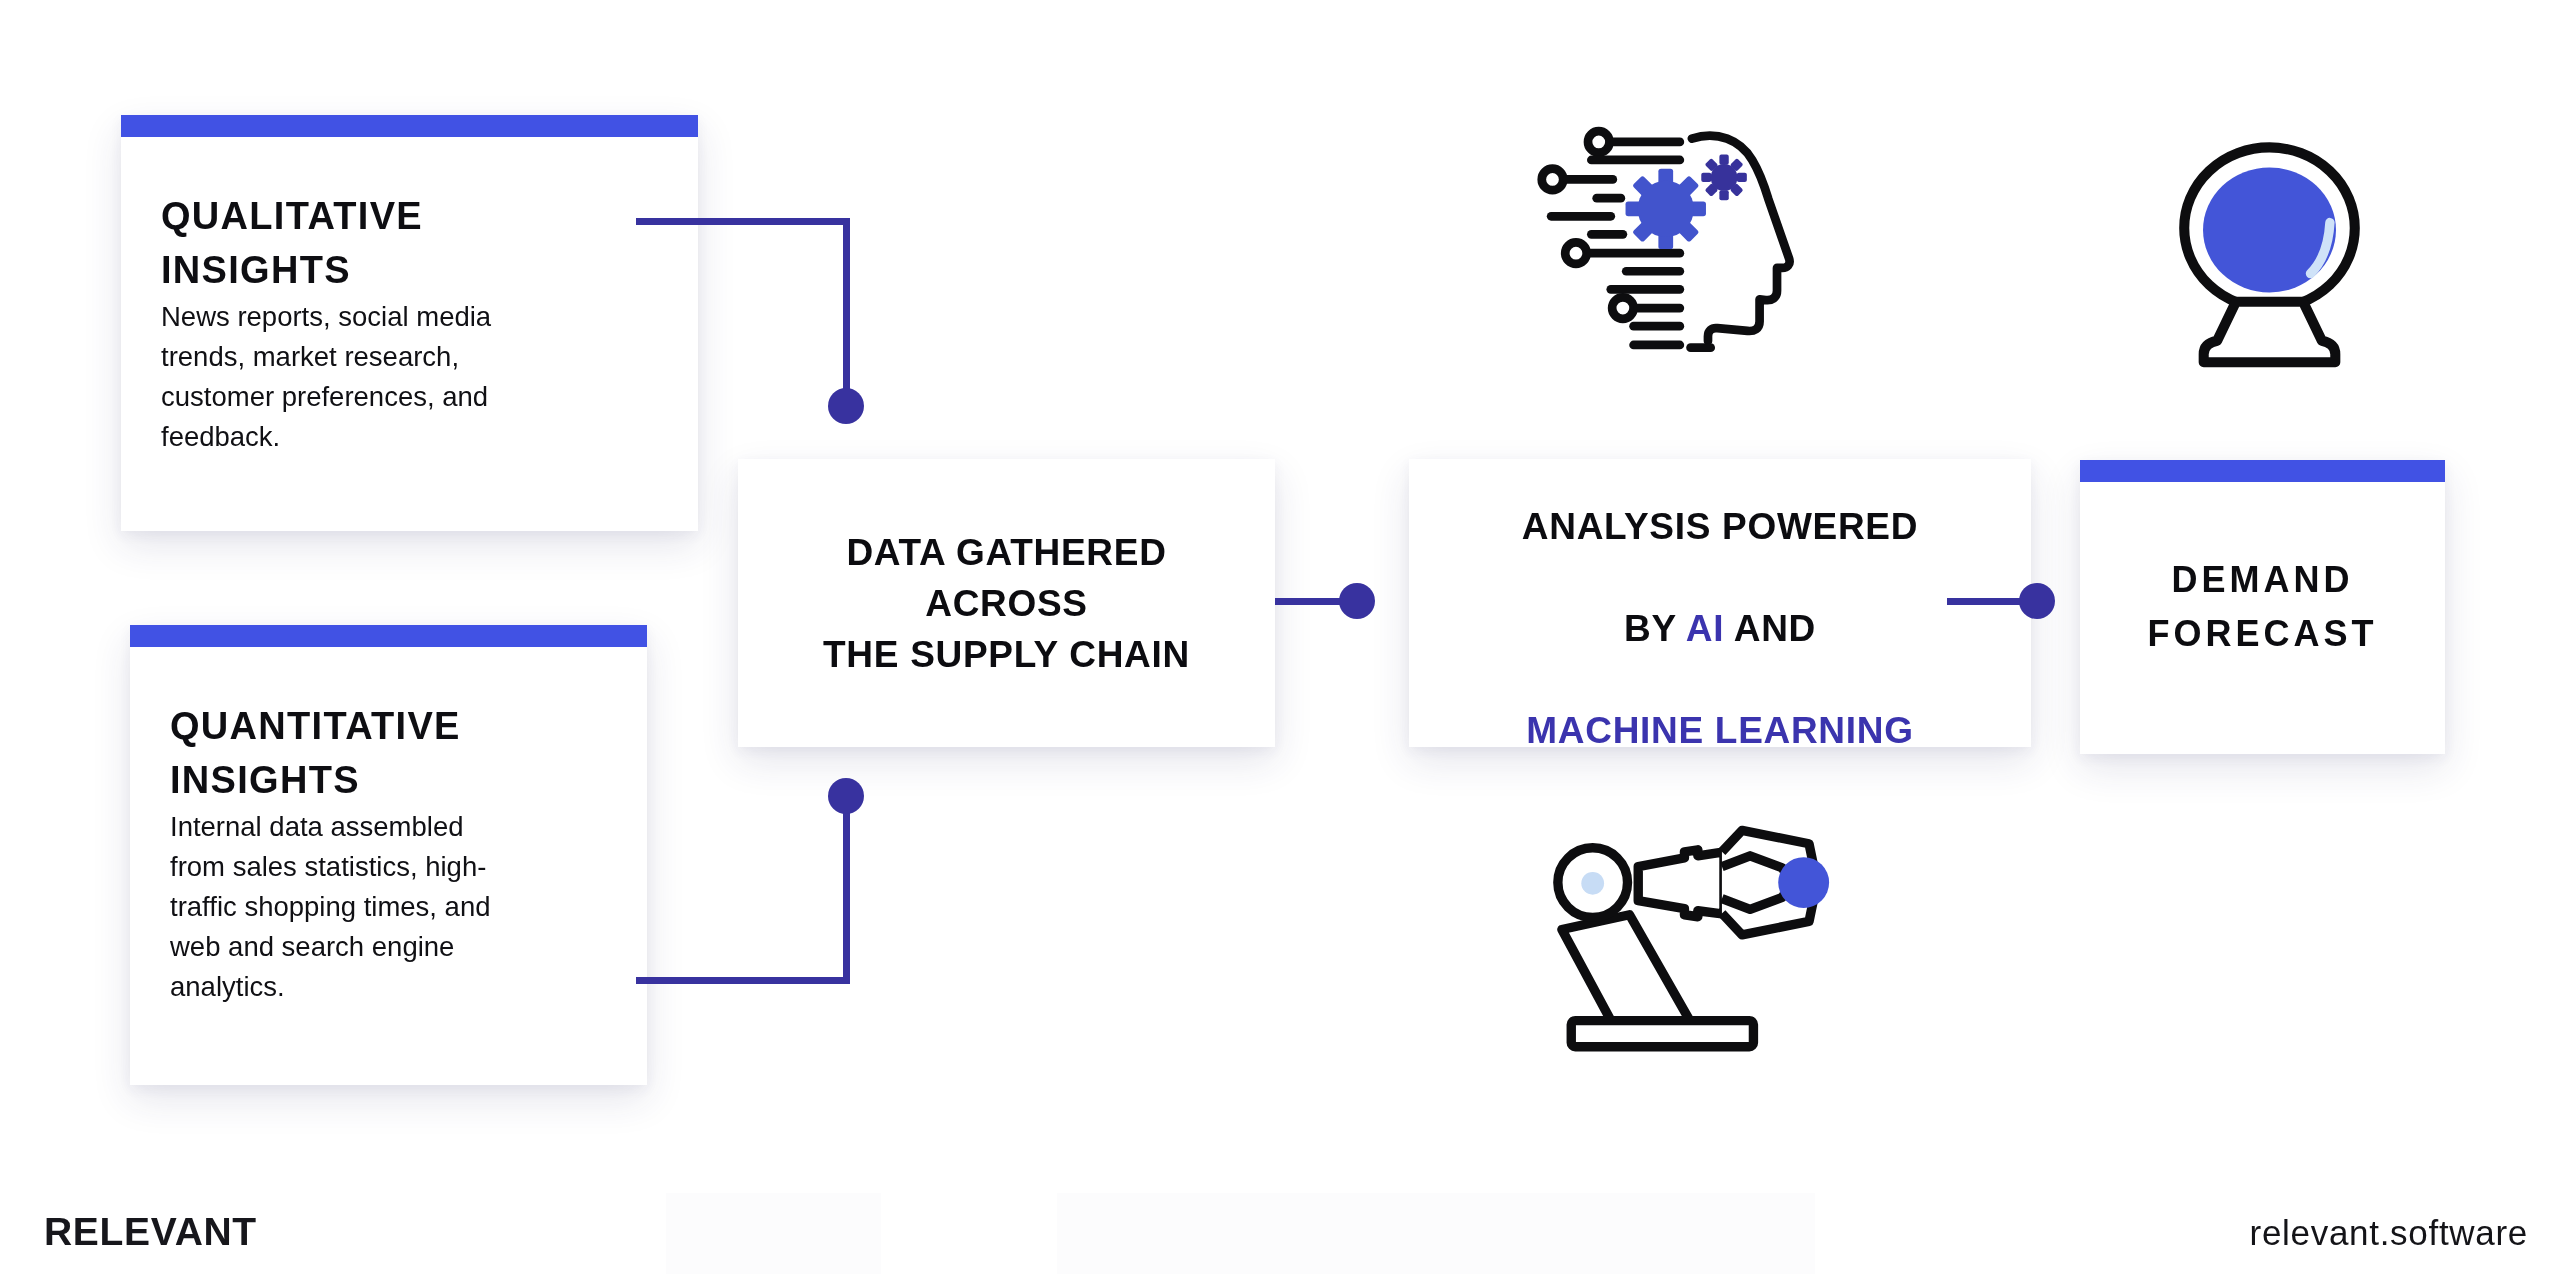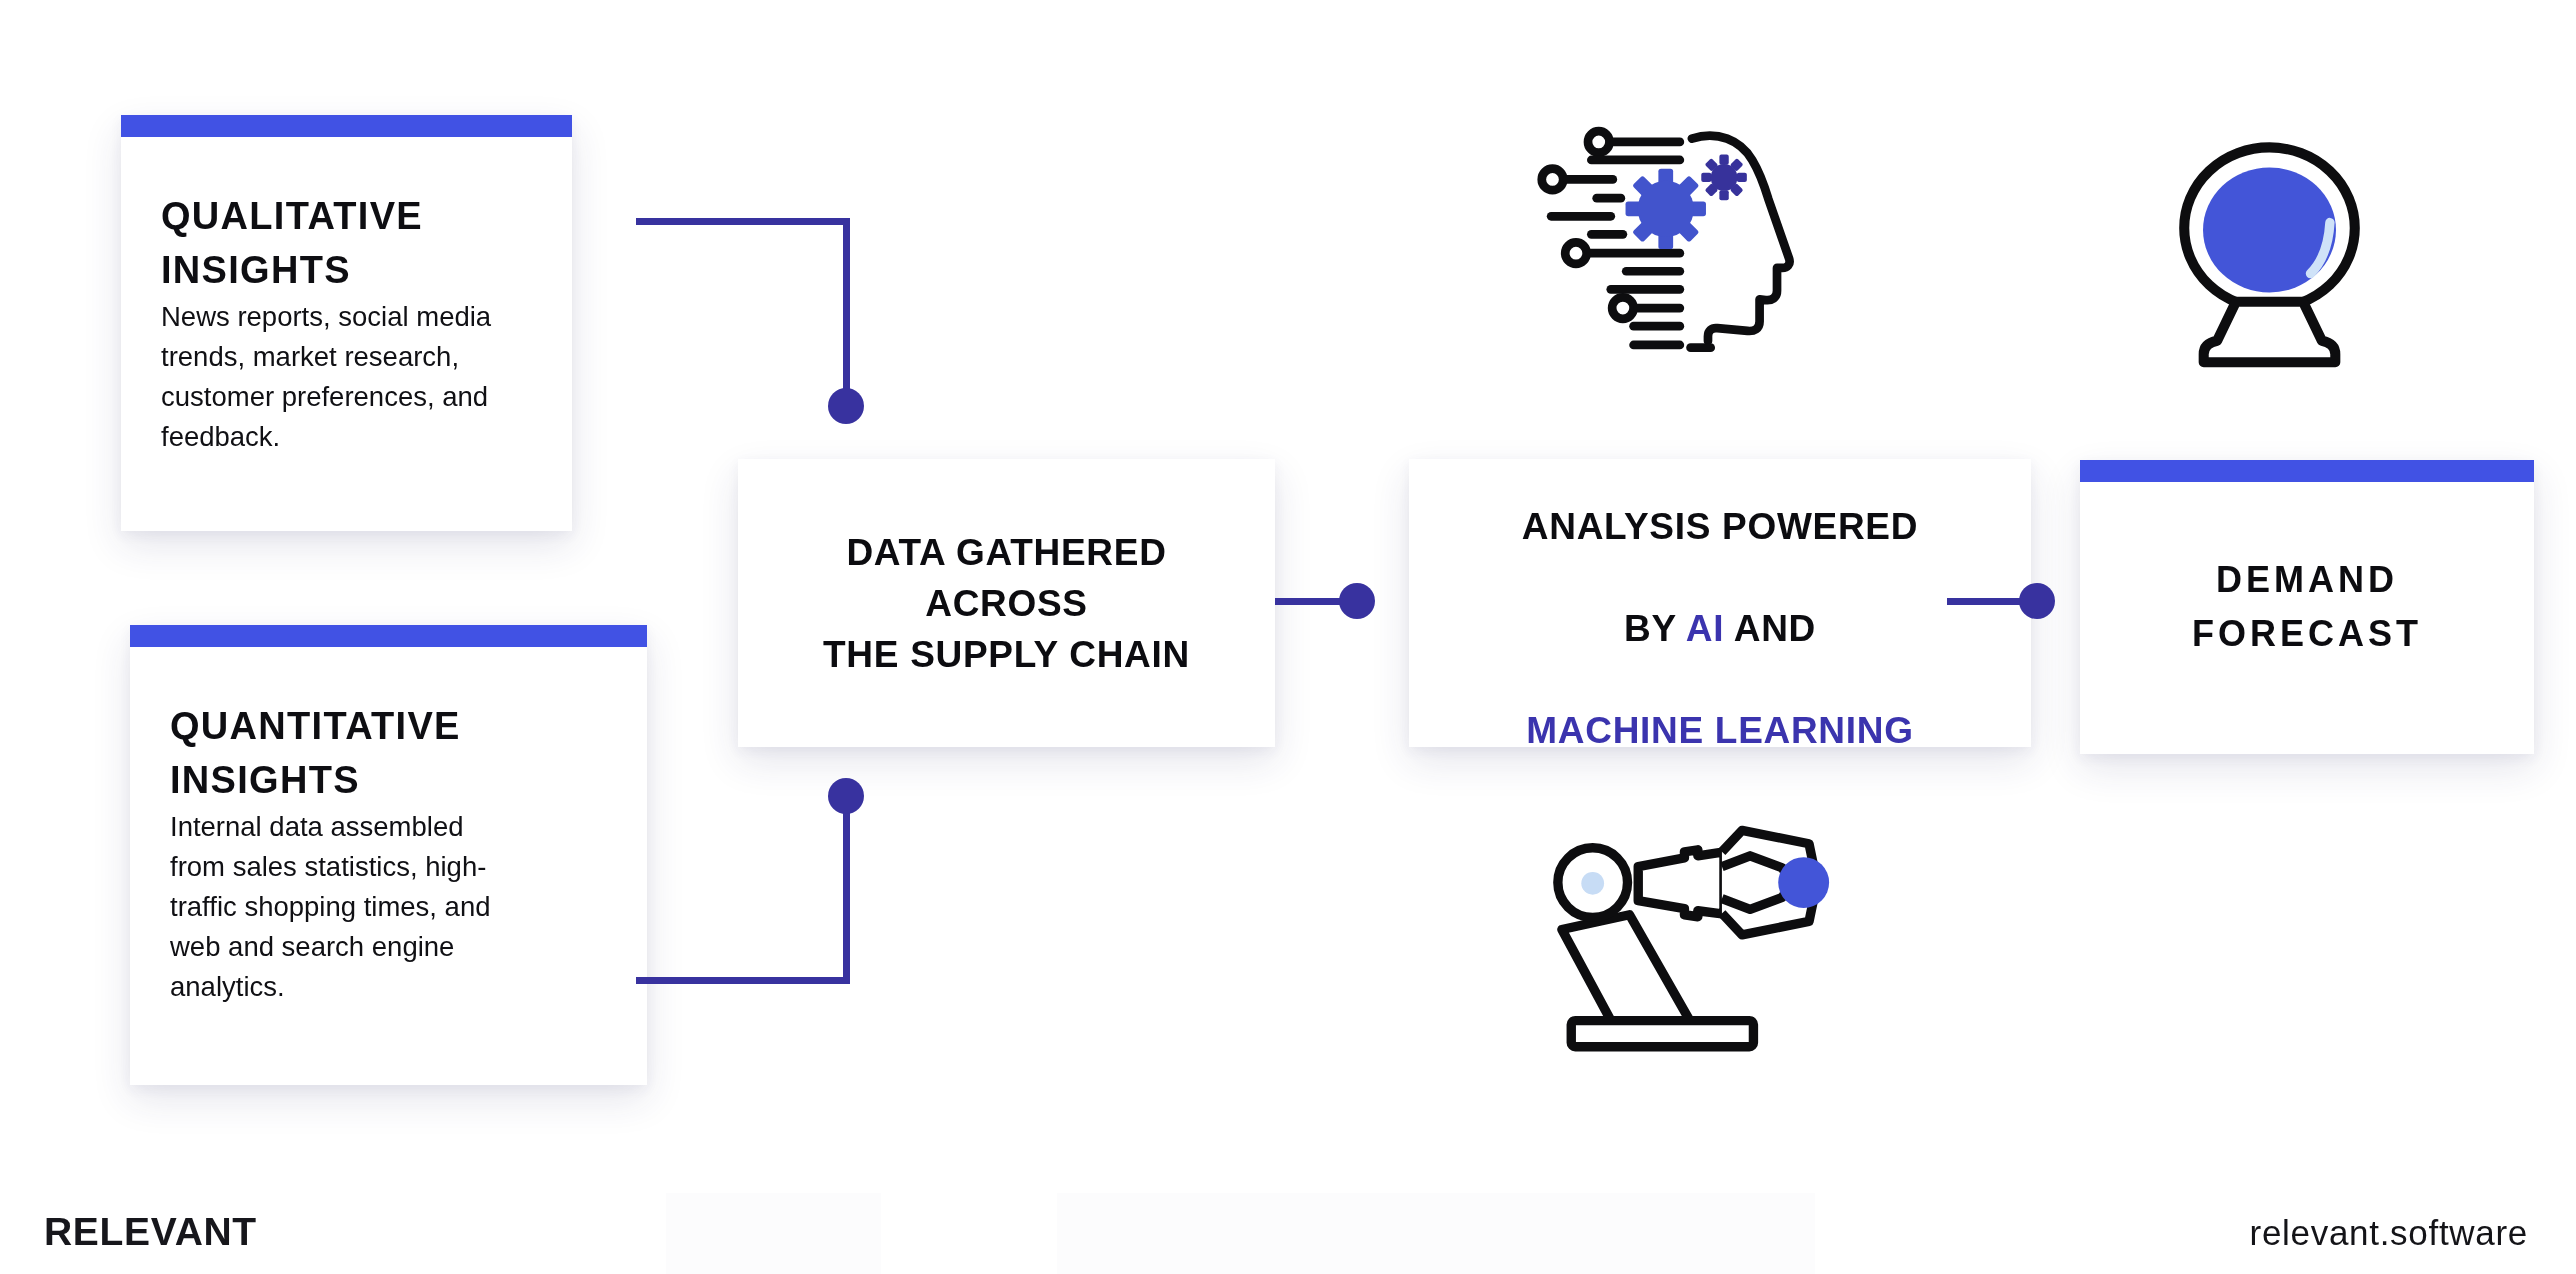--- a/index.html
+++ b/index.html
@@ -13,37 +13,37 @@
   
   .card{
     position:absolute;
     background:#ffffff;
     box-shadow:0 14.8px 37px rgba(45,45,100,0.12), 0 4px 12px rgba(45,45,100,0.06);
   }
   .card .bar{
     position:absolute;top:0;left:0;right:0;height:21.5px;
     background:#4152e4;
   }
-  .card-qualitative{left:121px;top:115px;width:451px;height:416px;}
+  .card-qualitative{left:121px;top:115px;width:577px;height:416px;}
   .card-quantitative{left:130px;top:625px;width:517px;height:460px;}
   .card-body{padding:74px 40px 0 40px;}
   .side-title{
     font-size:38px;font-weight:700;letter-spacing:1.3px;
     line-height:54px;color:#0e0e12;white-space:pre-line;
   }
   .side-text{
     font-size:27.5px;font-weight:400;
     line-height:40px;color:#101014;white-space:pre-line;
   }
   .card-center,.card-analysis,.card-demand{
     display:flex;align-items:center;justify-content:center;text-align:center;
   }
   .card-center{left:738px;top:459px;width:537px;height:288px;}
   .card-analysis{left:1409px;top:459px;width:622px;height:288px;}
-  .card-demand{left:2080px;top:460px;width:454px;height:294px;}
+  .card-demand{left:2080px;top:460px;width:365px;height:294px;}
   .flow-title{
     font-size:37px;font-weight:700;letter-spacing:0.7px;
     line-height:51px;color:#0c0c10;white-space:pre-line;
   }
   .demand-title{
     font-size:36px;font-weight:700;letter-spacing:4px;
     line-height:54px;color:#0c0c10;white-space:pre-line;
   }
   .hl{color:#3b34ae;}
   

